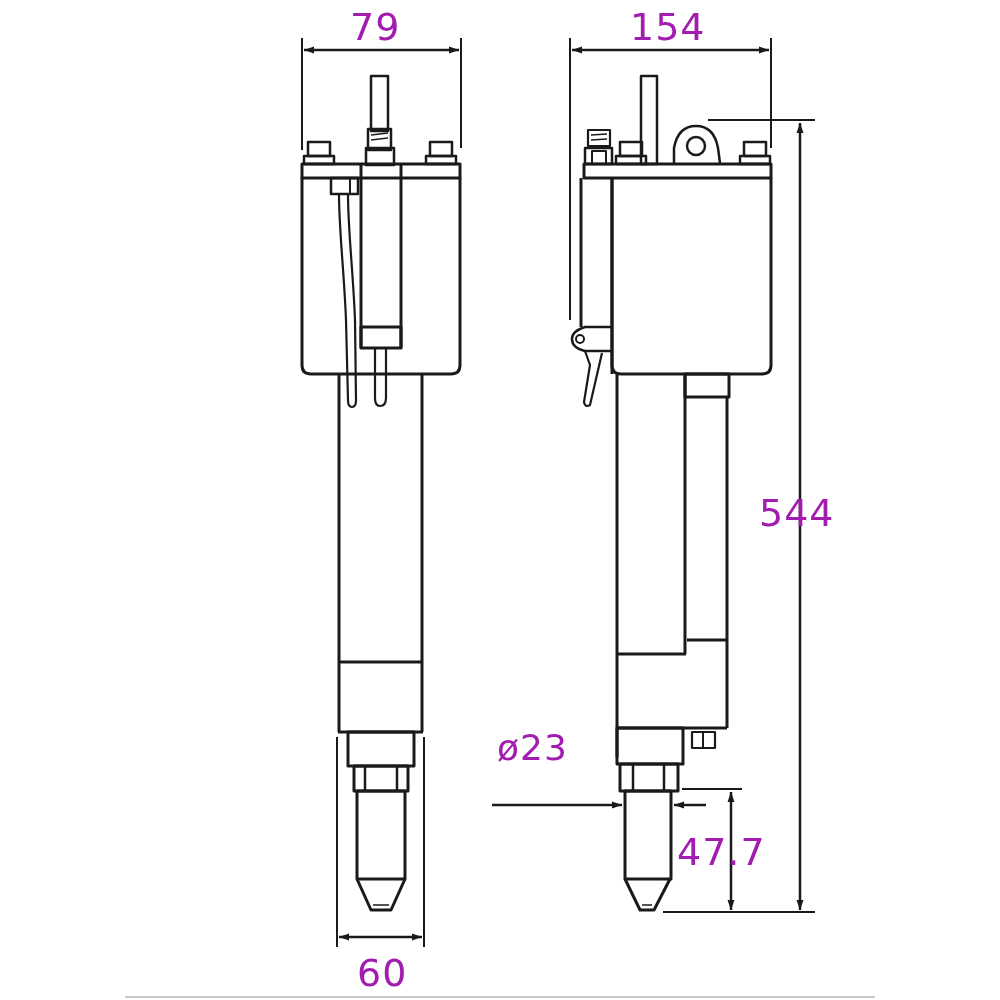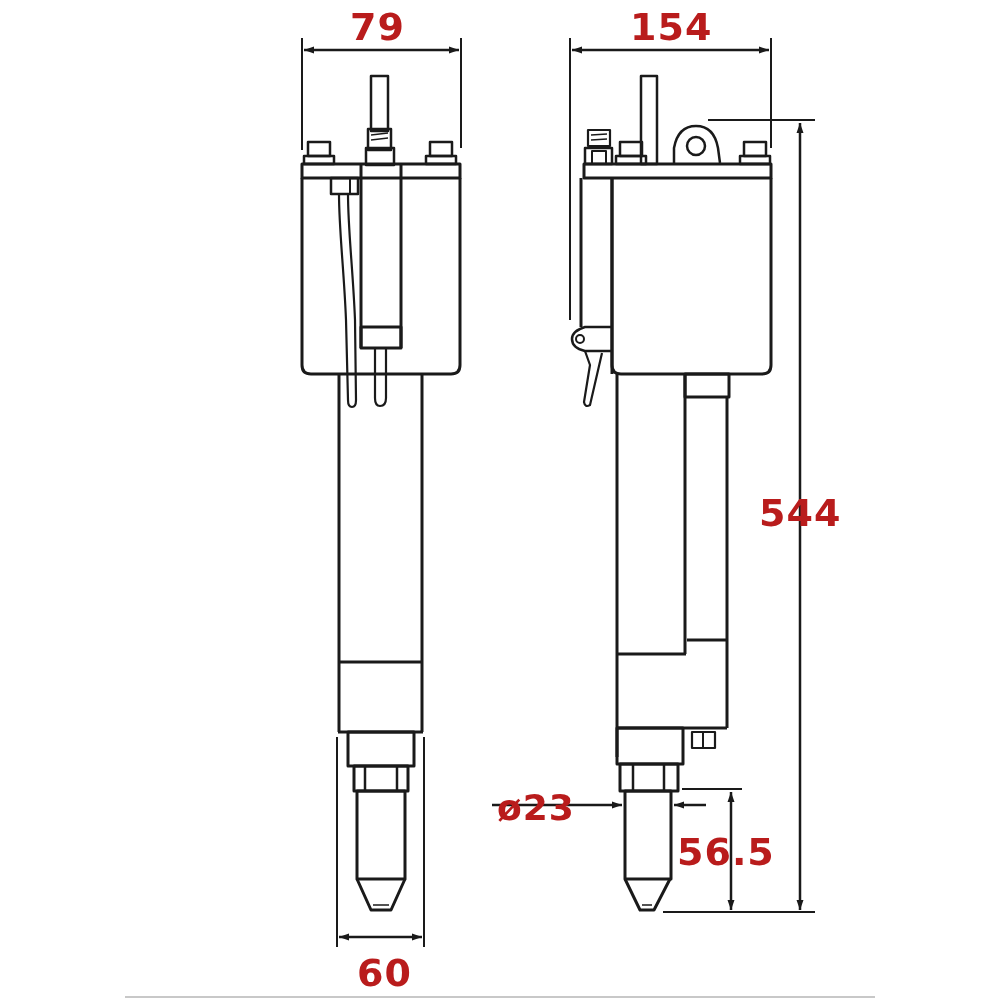--- a/index.html
+++ b/index.html
@@ -1,18 +1,18 @@
 <!DOCTYPE html>
 <html><head>
 <meta charset="utf-8">
 <style>
   html, body { margin: 0; padding: 0; background: #ffffff; }
   body { width: 1000px; height: 1000px; position: relative; overflow: hidden; font-family: "DejaVu Sans", sans-serif; }
   #drawing { position: absolute; left: 0; top: 0; width: 1000px; height: 1000px; }
-  .dim-label { position: absolute; font-family: "DejaVu Sans", sans-serif; font-size: 38px; color: #b91c1c; line-height: 1; letter-spacing: 1px; font-weight: bold; }
+  .dim-label { position: absolute; font-family: "DejaVu Sans", sans-serif; font-size: 38px; color: #a21caf; line-height: 1; letter-spacing: 1px; font-weight: normal; }
   .dim-label.sm { font-size: 36px; }
   .bottom-rule { position: absolute; left: 125px; top: 996px; width: 750px; height: 2px; background: #c8c8c8; }
 </style>
 </head>
 <body>
 
 <svg id="drawing" viewBox="0 0 1000 1000" xmlns="http://www.w3.org/2000/svg">
   <defs>
     <marker id="arr" viewBox="0 0 10 10" refX="10" refY="5" markerWidth="10" markerHeight="10" orient="auto-start-reverse" markerUnits="userSpaceOnUse">
       <path d="M0,1.5 L10,5 L0,8.5 z" fill="#1a1a1a"></path>
@@ -151,16 +151,16 @@
         <line x1="800" y1="123" x2="800" y2="910" marker-start="url(#arr)" marker-end="url(#arr)" stroke-width="2.5"></line>
       </g>
     </g>
   </g>
 </svg>
 
 <div class="dim-label" style="left:350px; top:8px;">79</div>
 <div class="dim-label" style="left:630px; top:8px;">154</div>
 <div class="dim-label" style="left:759px; top:494px;">544</div>
 <div class="dim-label" style="left:357px; top:954px;">60</div>
-<div class="dim-label sm" style="left:497px; top:790px;">ø23</div>
-<div class="dim-label" style="left:677px; top:833px;">56.5</div>
+<div class="dim-label sm" style="left:497px; top:730px;">ø23</div>
+<div class="dim-label" style="left:677px; top:833px;">47.7</div>
 
 <div class="bottom-rule"></div>
 
 </body></html>

